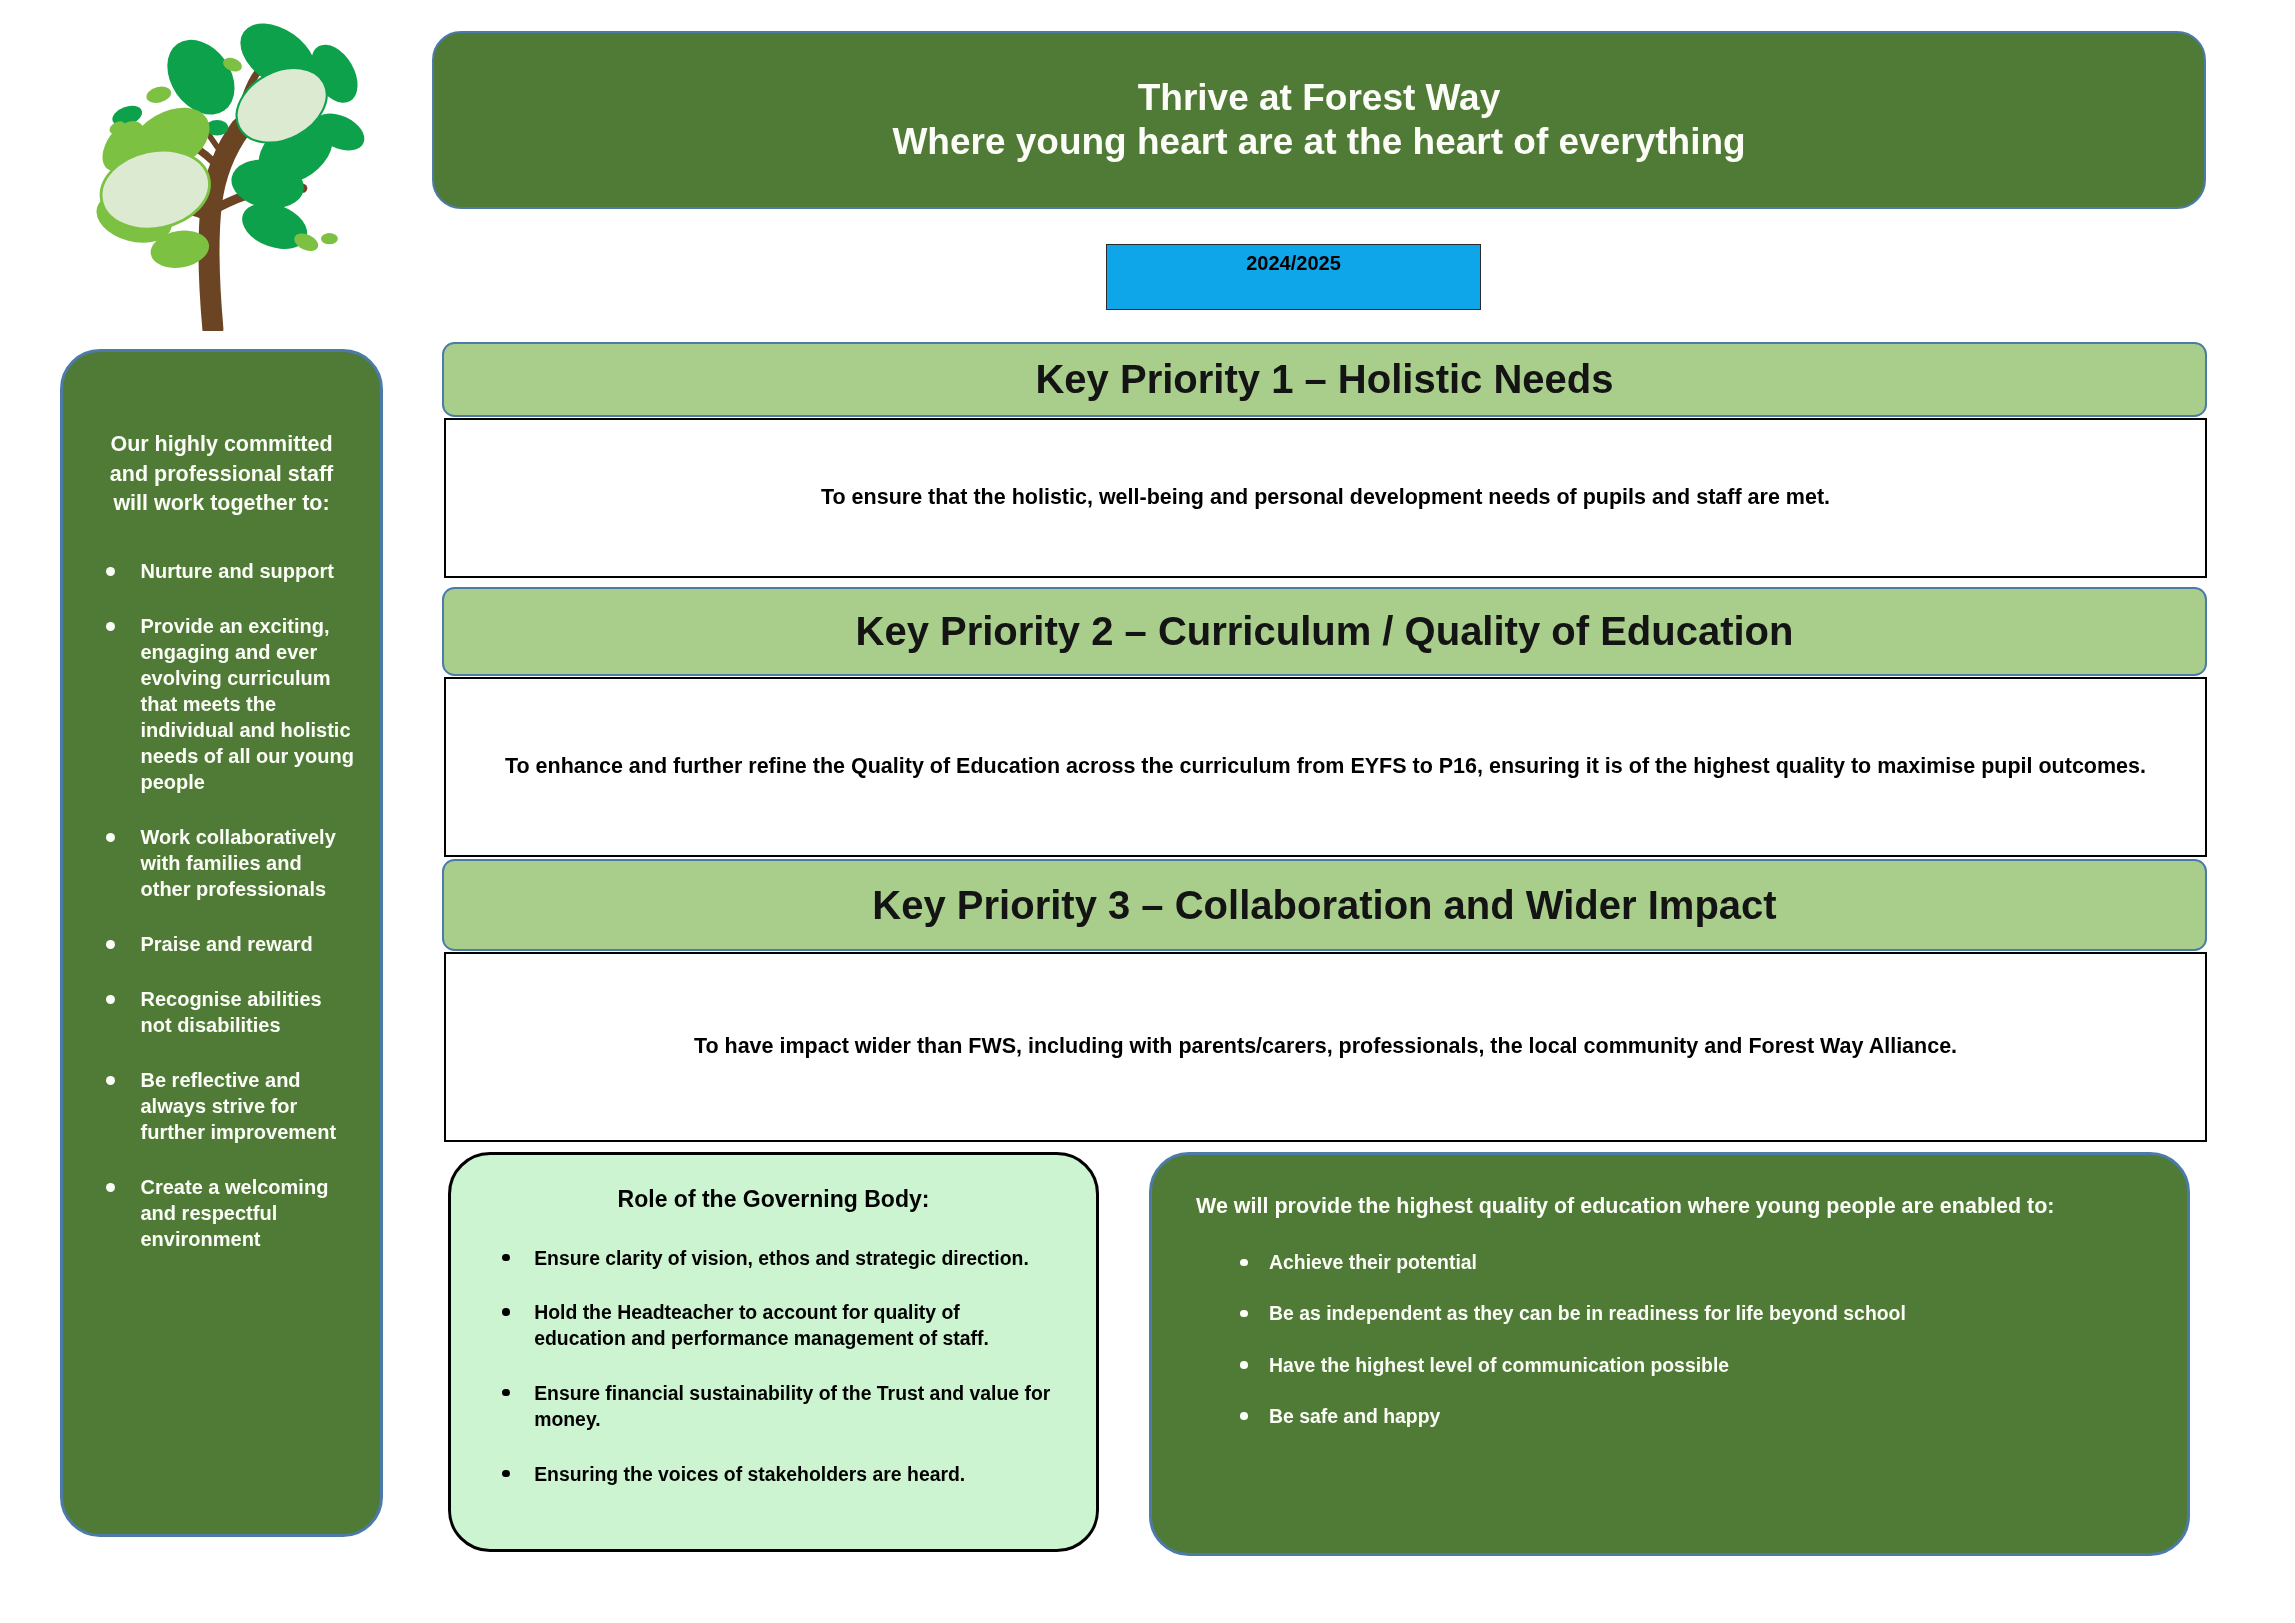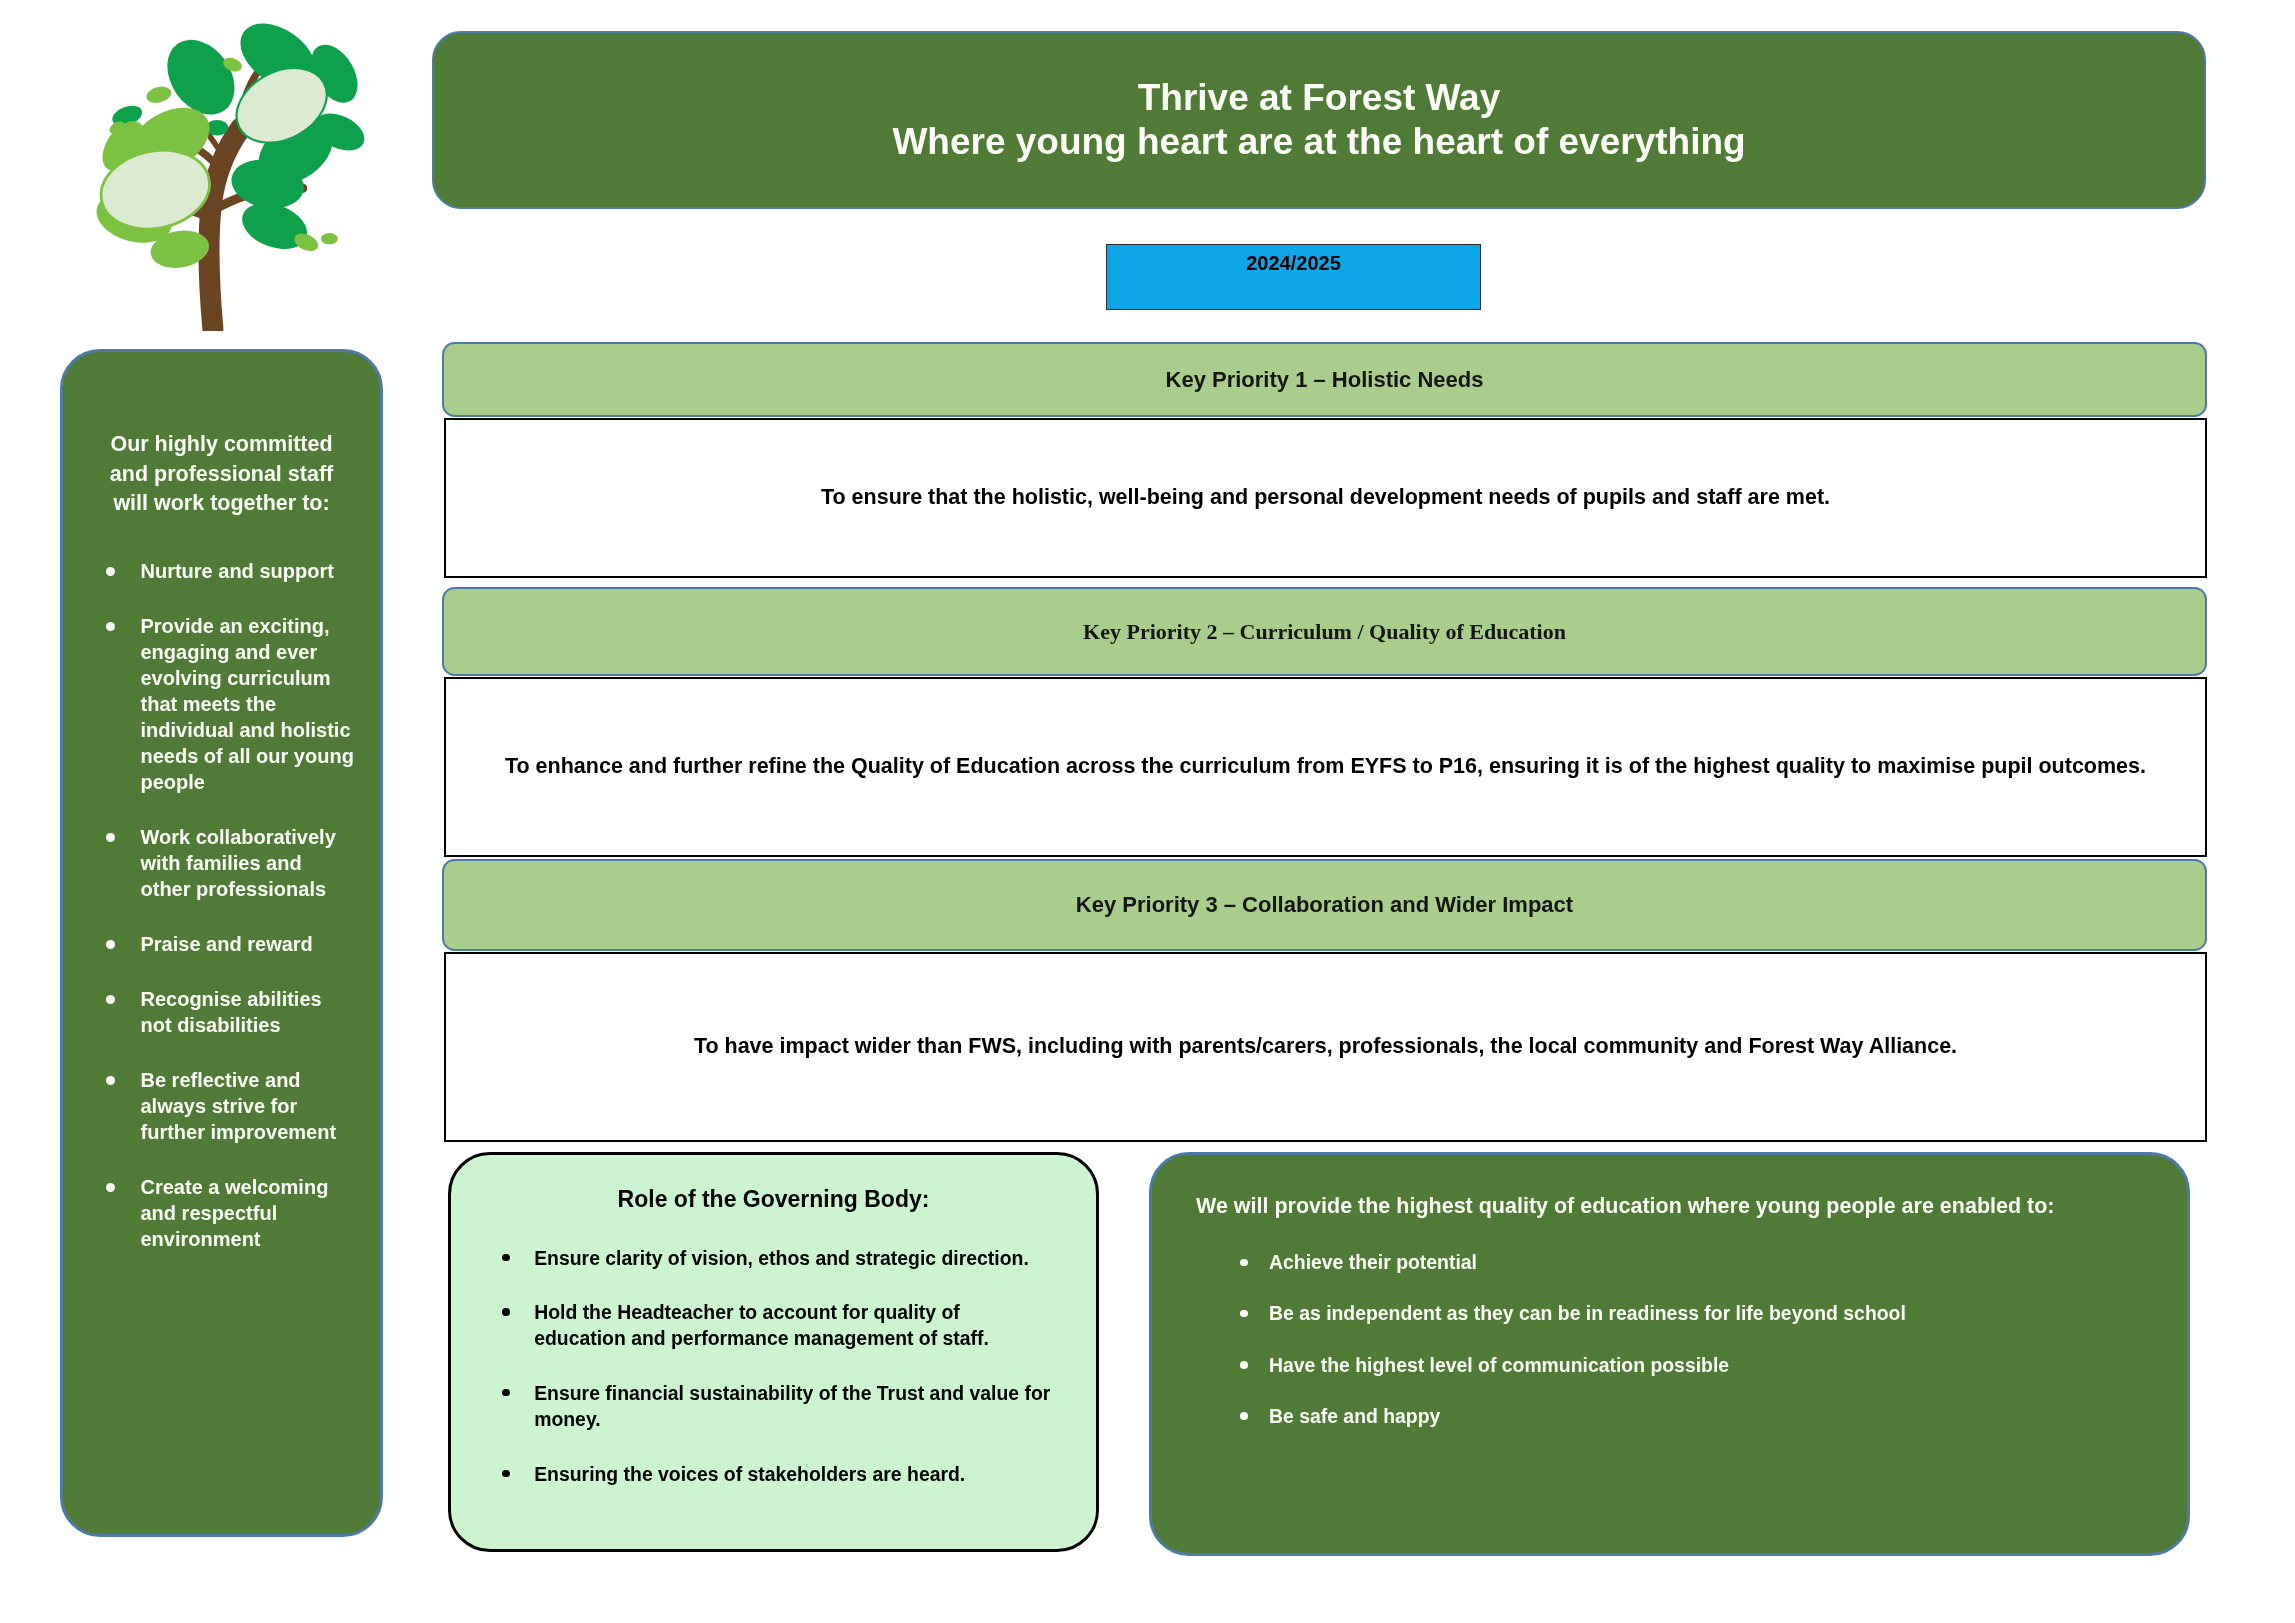--- a/index.html
+++ b/index.html
@@ -51,24 +51,24 @@
     content:""; position:absolute; left:5.6px; top:9px;
     width:9px; height:9px; border-radius:50%; background:#fdfdf8;
   }
 
   
   .kp-header {
     position:absolute; left:442px; width:1765px;
     background:#a9ce8c; border:2.8px solid #4d7ba7; border-radius:12.5px;
     box-sizing:border-box; color:#141414;
     display:flex; align-items:center; justify-content:center;
-    font-size:22px; text-align:center;
+    font-size:40px; text-align:center;
   }
   #kp1-header { top:342px;  height:75px; }
-  #kp2-header { top:587px;  height:89px;font-family:Liberation Serif, serif; }
+  #kp2-header { top:587px;  height:89px; }
   #kp3-header { top:859px; height:92px; }
 
   .kp-body {
     position:absolute; left:444px; width:1763px;
     background:#ffffff; border:2.1px solid #000;
     box-sizing:border-box; color:#000;
     display:flex; align-items:center; justify-content:center;
     text-align:center; font-size:21.5px; line-height:1.55; padding:0 42px;
   }
   #kp1-body { top:418px;  height:160px; }

